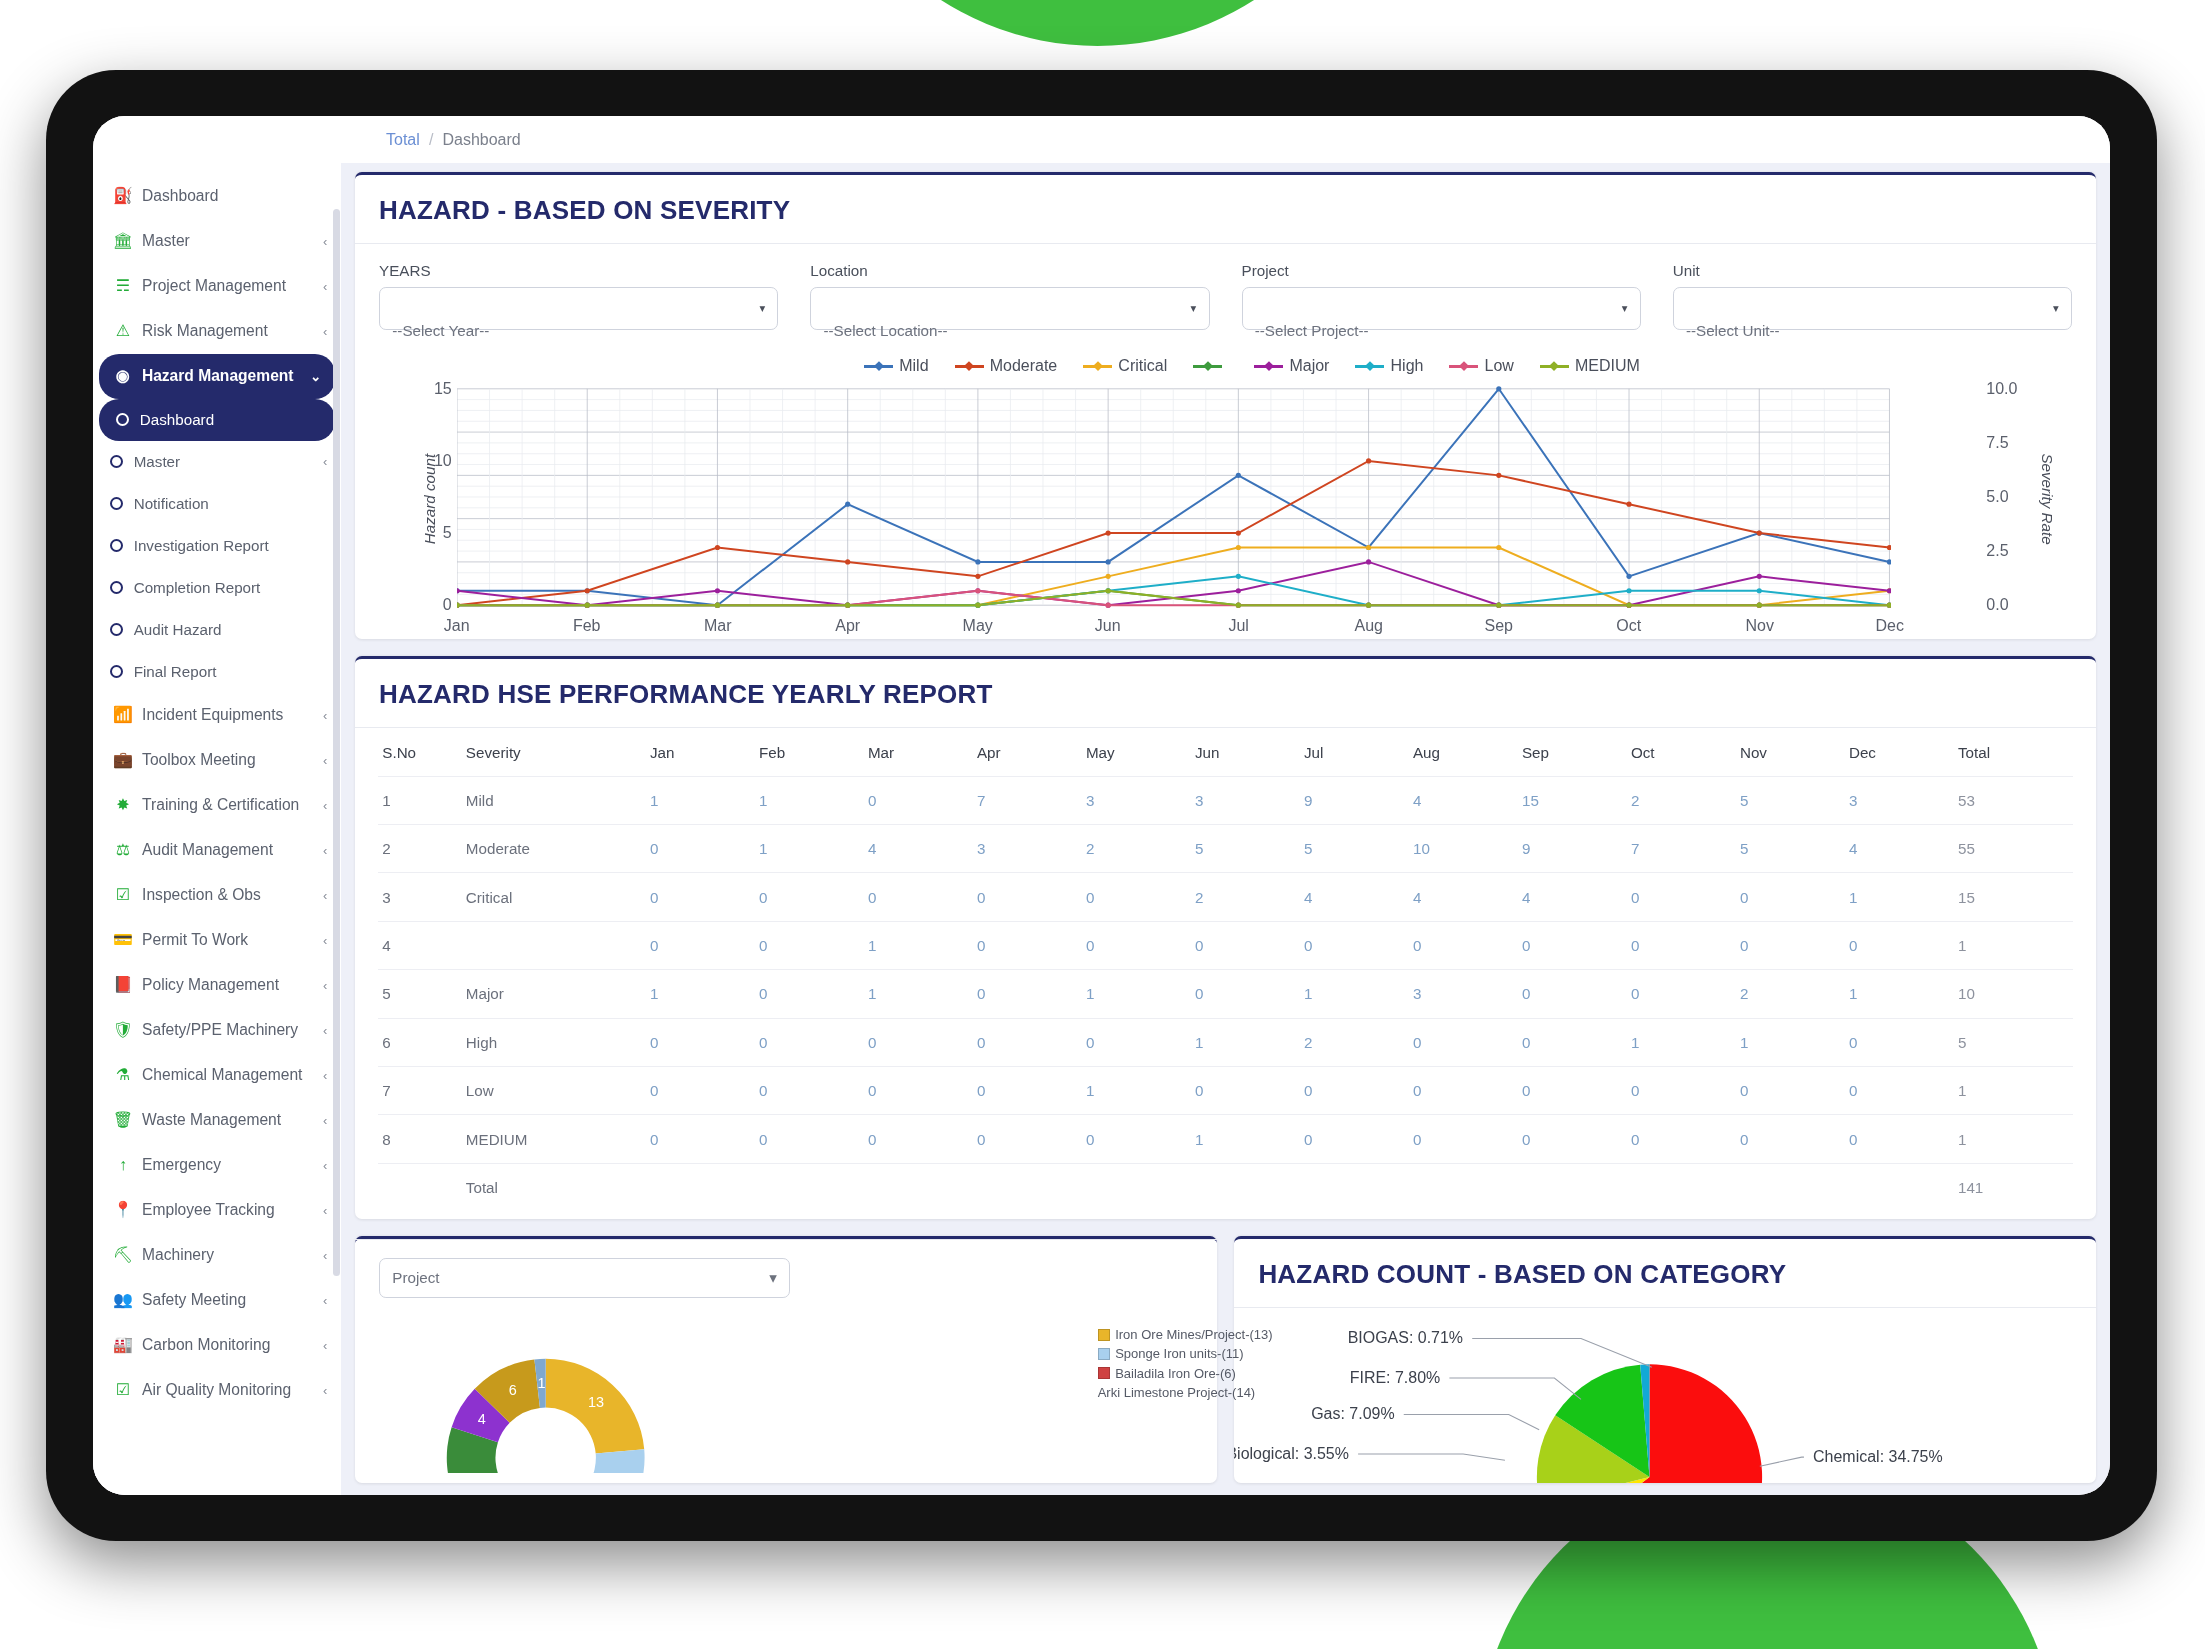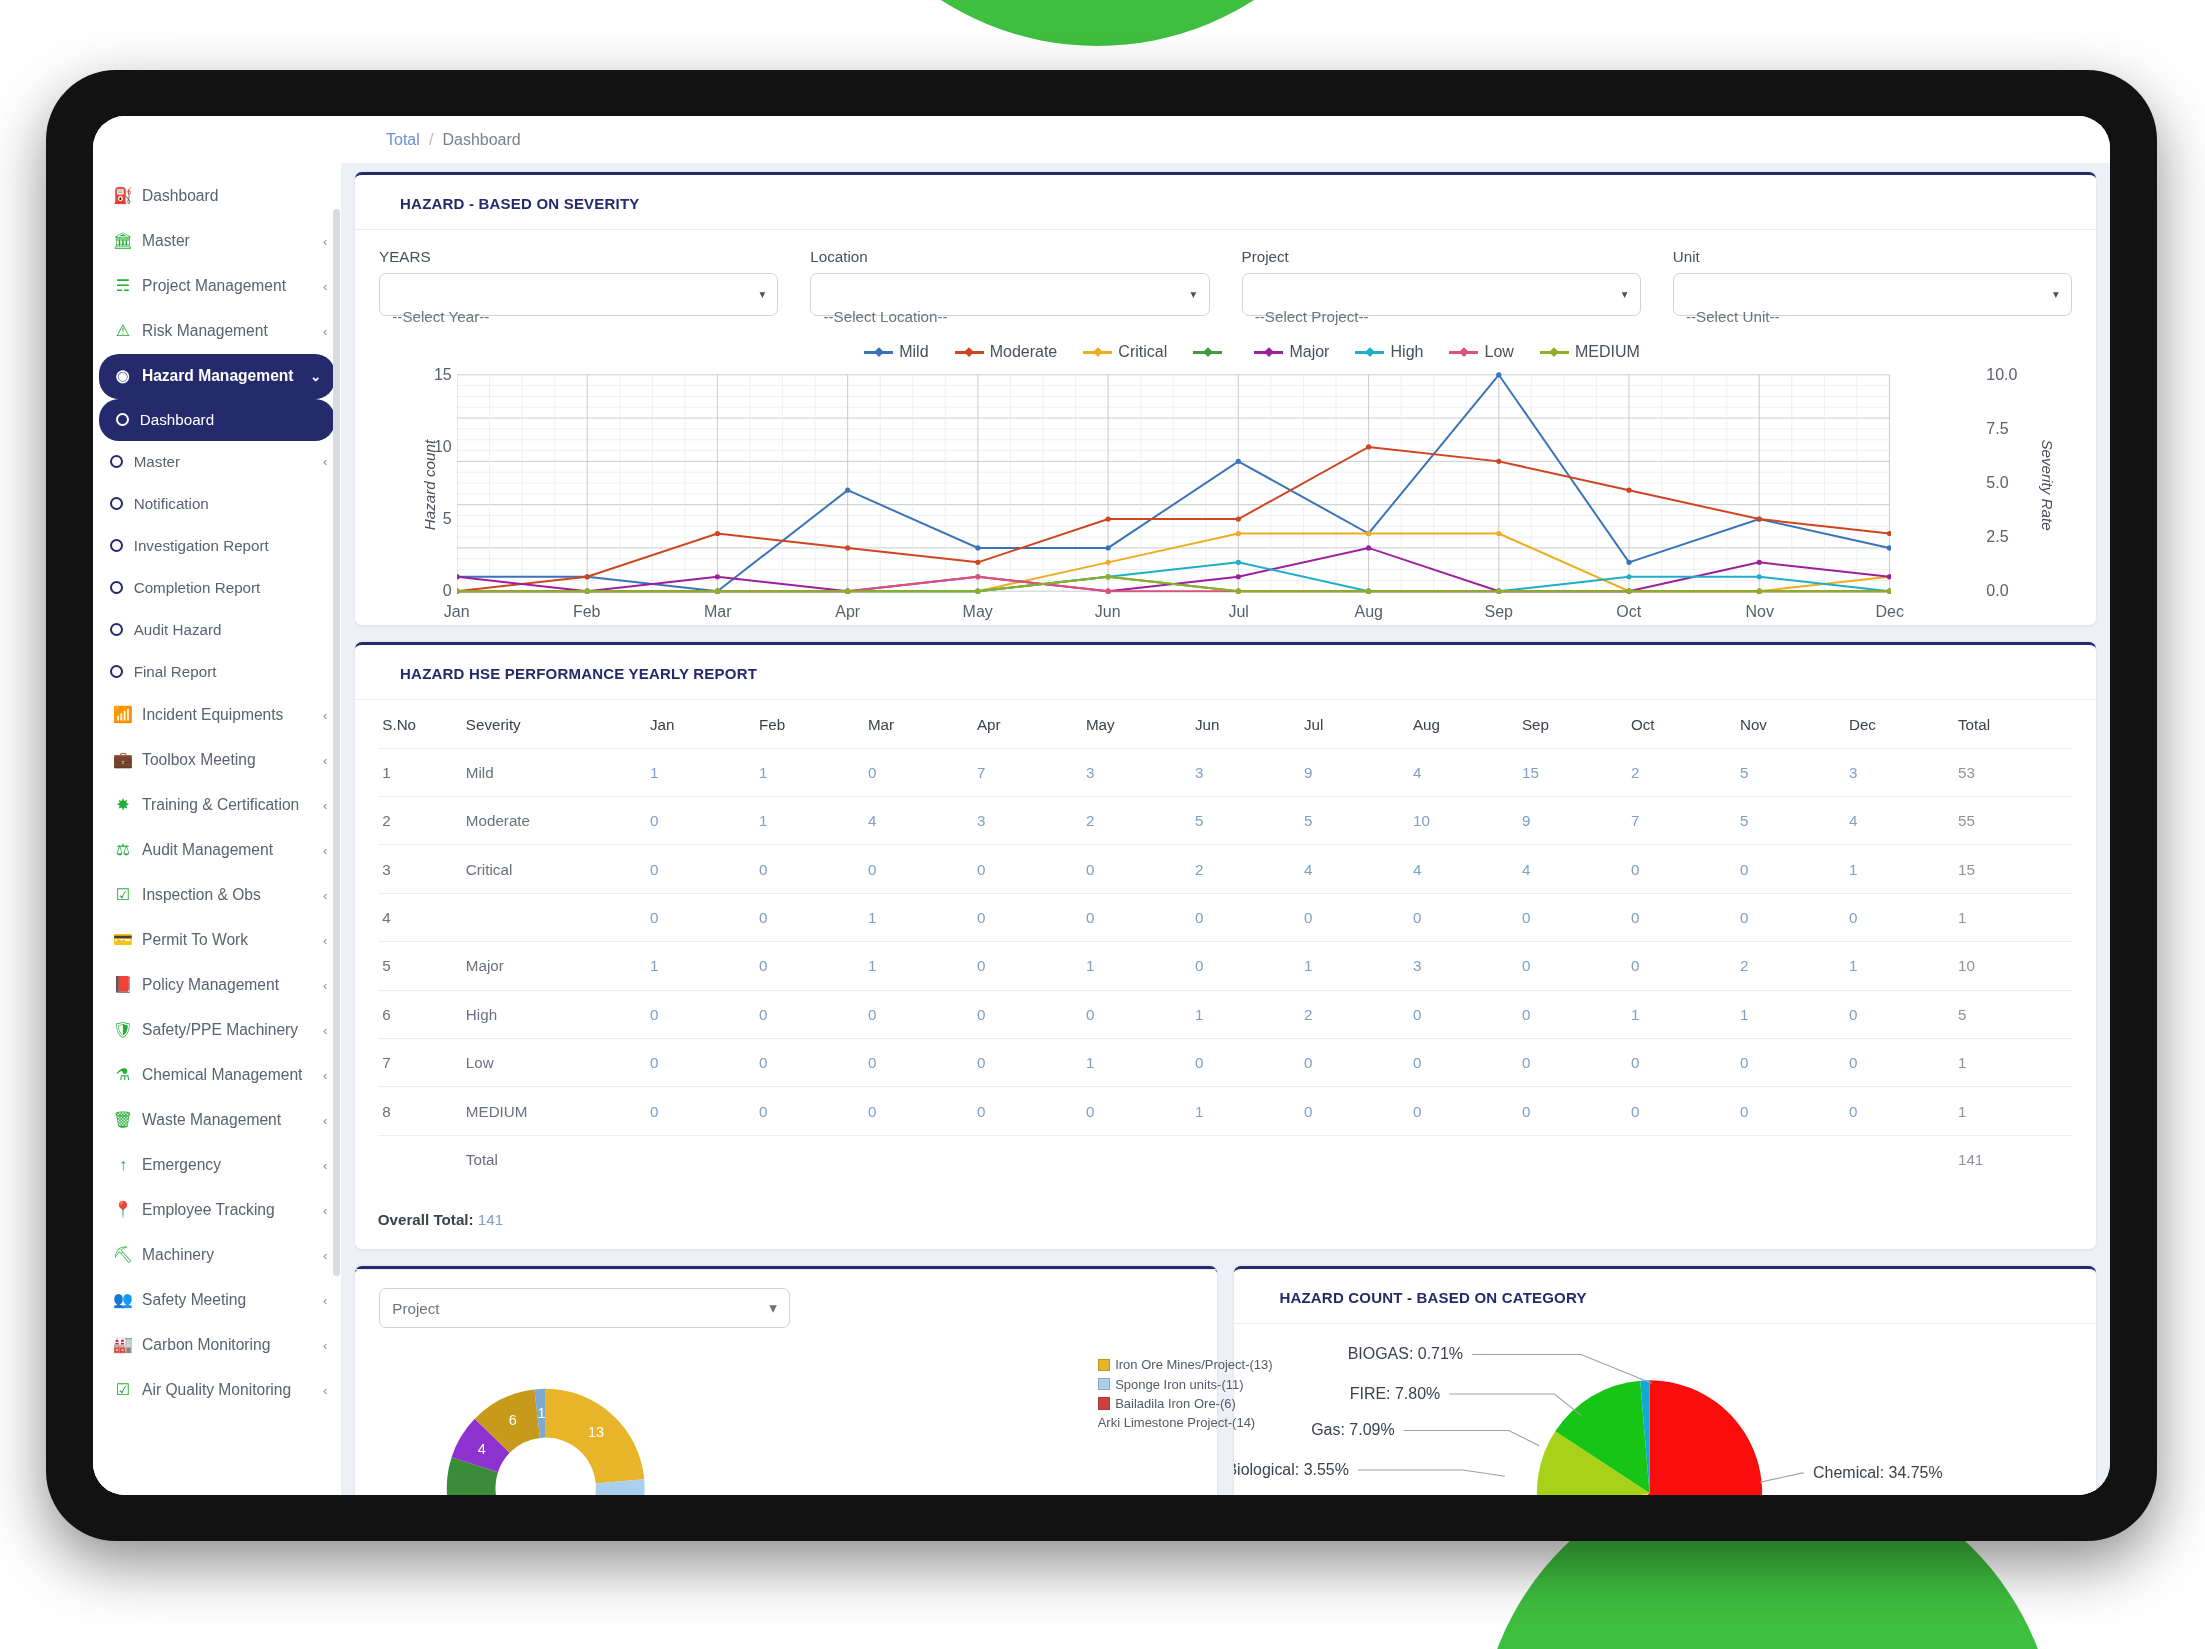--- a/index.html
+++ b/index.html
@@ -132,26 +132,25 @@
     min-width: 0;
   }
   .card {
     background: #ffffff;
     border-radius: 6.9px;
     border-top: 3.8px solid #242a6b;
     box-shadow: 0 0.8px 3px rgba(0,0,0,.09);
     margin-bottom: 17px;
   }
   .card-title {
-    font-size: 15px;
+    font-size: 26px;
     font-weight: bold;
     color: #242a6b;
     padding: 20px 24.4px 17px 24.4px;
     letter-spacing: 0.2px;
-    margin-left: 21px;
   }
   .card-div { height: 0.8px; background: #e8eaf0; }
 
   
   .filters {
     display: flex;
     gap: 32px;
     padding: 18.3px 24.4px 23px 24.4px;
   }
   .filter { flex: 1; min-width: 0; }
@@ -861,24 +860,20 @@
                     <td>&nbsp;</td>
                     <td>&nbsp;</td>
                     <td>&nbsp;</td>
                     <td>&nbsp;</td>
                     <td>&nbsp;</td>
                     <td class="tot">141</td>
                   </tr>
                 </tbody>
           </table>
         </div>
-        <div class="overall">
-          <span>Overall Total:</span>
-          <span class="v">141</span>
-        </div>
       </div>
 
       <div class="bottom-row">
 
         <div class="card bottom-card">
           <div class="card-div"></div>
           <div class="mini-select">
             <span class="sv">Project</span>
             <span class="caret">▾</span>
           </div>

